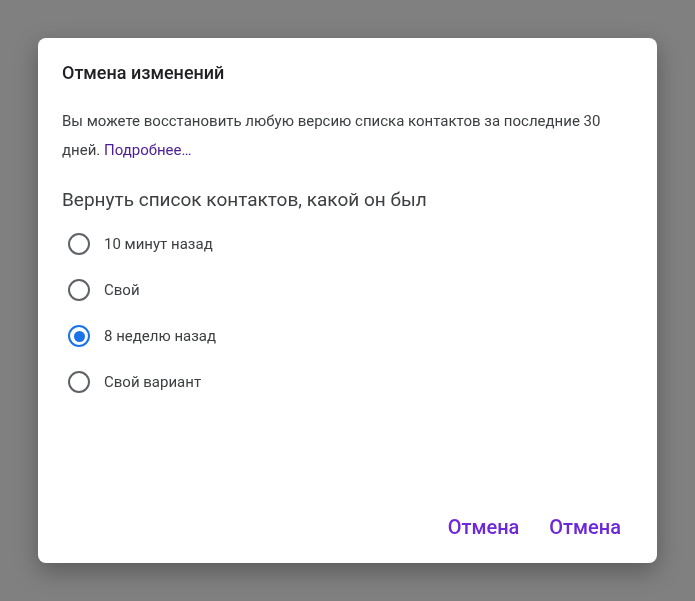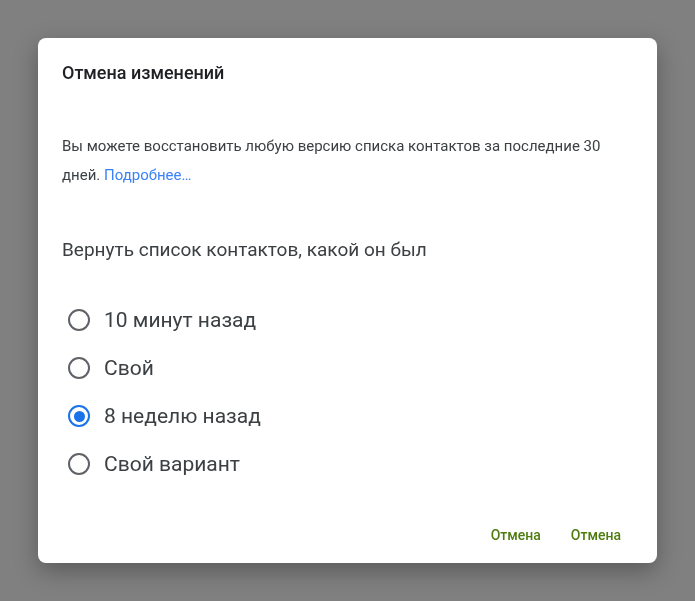--- a/index.html
+++ b/index.html
@@ -1,19 +1,18 @@
 <!DOCTYPE html>
 <html><head>
   <meta charset="utf-8">
   <style>
     * {
       box-sizing: border-box;
       margin: 0;
       padding: 0;
-      gap: 25px;
     }
     body {
       font-family: Roboto, "Segoe UI", Arial, sans-serif;
       background: #808080;
       width: 695px;
       height: 601px;
       position: relative;
       overflow: hidden;
     }
     .dialog {
@@ -35,21 +34,21 @@
       color: #202124;
       margin-bottom: 24px;
     }
     .dialog-description {
       font-size: 15px;
       color: #3c4043;
       line-height: 1.9;
       margin-bottom: 24px;
     }
     .learn-more {
-      color: #3b82f6;
+      color: #4c1d95;
       text-decoration: none;
     }
     .restore-label {
       font-size: 19px;
       color: #3c4043;
       margin-bottom: 22px;
     }
     .radio-group {
       display: flex;
       flex-direction: column;
@@ -79,37 +78,37 @@
       width: 11px;
       height: 11px;
       border-radius: 50%;
       background: #1a73e8;
       display: none;
     }
     .radio-circle.selected .radio-inner {
       display: block;
     }
     .radio-label {
-      font-size: 21px;
+      font-size: 15px;
       color: #3c4043;
       text-align: center;
     }
     .dialog-actions {
       margin-top: auto;
       display: flex;
       justify-content: flex-end;
       gap: 22px;
       padding-right: 8px;
       padding-top: 20px;
     }
     .action-button {
       background: none;
       border: none;
-      color: #4d7c0f;
-      font-size: 14px;
+      color: #6d28d9;
+      font-size: 20px;
       font-weight: 500;
       font-family: inherit;
       cursor: pointer;
       padding: 6px 4px;
     }
   </style>
 </head>
 <body>
 
 <div class="dialog">

